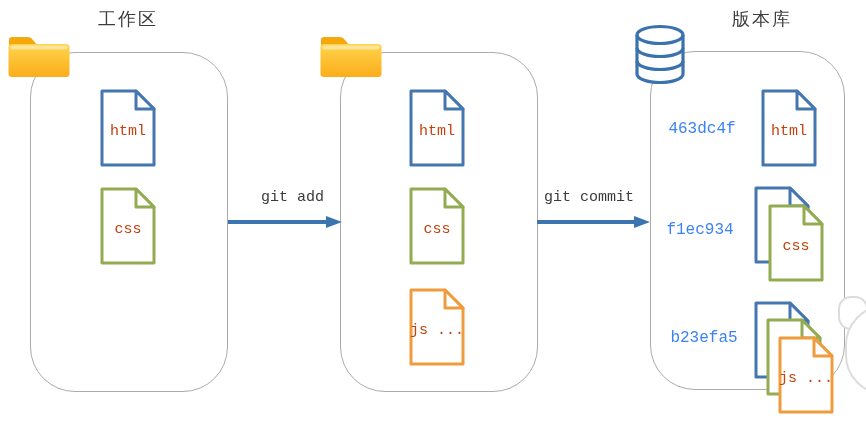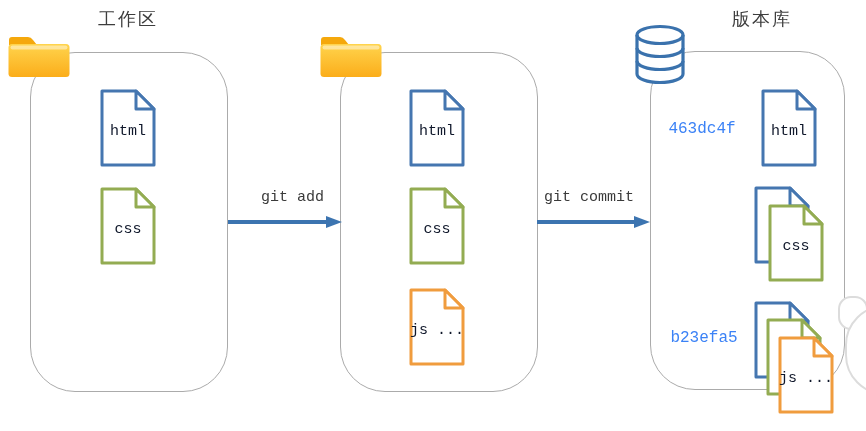--- a/index.html
+++ b/index.html
@@ -17,21 +17,21 @@
   }
   .icon{position:absolute;z-index:4;}
   .doc{position:absolute;width:58px;height:80px;z-index:2;}
   .doc svg{position:absolute;left:0;top:0;width:100%;height:100%;}
   .doc .doc-body,.doc .doc-fold{fill:#fff;stroke-width:3;stroke-linejoin:round;}
   .doc.c-blue  .doc-body,.doc.c-blue  .doc-fold{stroke:var(--blue,#4576b0);}
   .doc.c-green .doc-body,.doc.c-green .doc-fold{stroke:var(--green,#93ac52);}
   .doc.c-orange .doc-body,.doc.c-orange .doc-fold{stroke:var(--orange,#f09c3e);}
   .doc-label{
     position:absolute;left:0;right:0;top:50%;transform:translateY(-50%);
-    margin-top:3px;text-align:center;font-size:15px;color:#0f172a;white-space:pre;
+    margin-top:3px;text-align:center;font-size:15px;color:#c2410c;white-space:pre;
   }
   .arrow{position:absolute;z-index:2;}
   .arrow .shaft{stroke:var(--arrow,#3c74b0);stroke-width:4;}
   .arrow .head{fill:var(--arrow,#3c74b0);}
   .arrow-label{
     position:absolute;height:20px;line-height:20px;text-align:right;
     font-size:15px;color:#3a3a3a;z-index:2;
   }
   .commit-hash{
     position:absolute;width:88px;height:22px;line-height:22px;text-align:center;
@@ -141,20 +141,21 @@
 
   <div class="commit-hash" style="left:658px;top:118px">463dc4f</div>
   <div class="doc c-blue" style="left:760px;top:88px">
     <svg viewBox="0 0 58 80">
         <path class="doc-body" d="M3 3 H37 L55 21 V77 H3 Z"></path>
         <path class="doc-fold" d="M37 3 V21 H55 Z"></path>
       </svg>
     <span class="doc-label">html</span>
   </div>
 
+  <div class="commit-hash" style="left:656px;top:219px">f1ec934</div>
   <div class="doc c-blue" style="left:753px;top:185px">
     <svg viewBox="0 0 58 80">
         <path class="doc-body" d="M3 3 H37 L55 21 V77 H3 Z"></path>
         <path class="doc-fold" d="M37 3 V21 H55 Z"></path>
       </svg>
   </div>
   <div class="doc c-green" style="left:767px;top:203px">
     <svg viewBox="0 0 58 80">
         <path class="doc-body" d="M3 3 H37 L55 21 V77 H3 Z"></path>
         <path class="doc-fold" d="M37 3 V21 H55 Z"></path>

